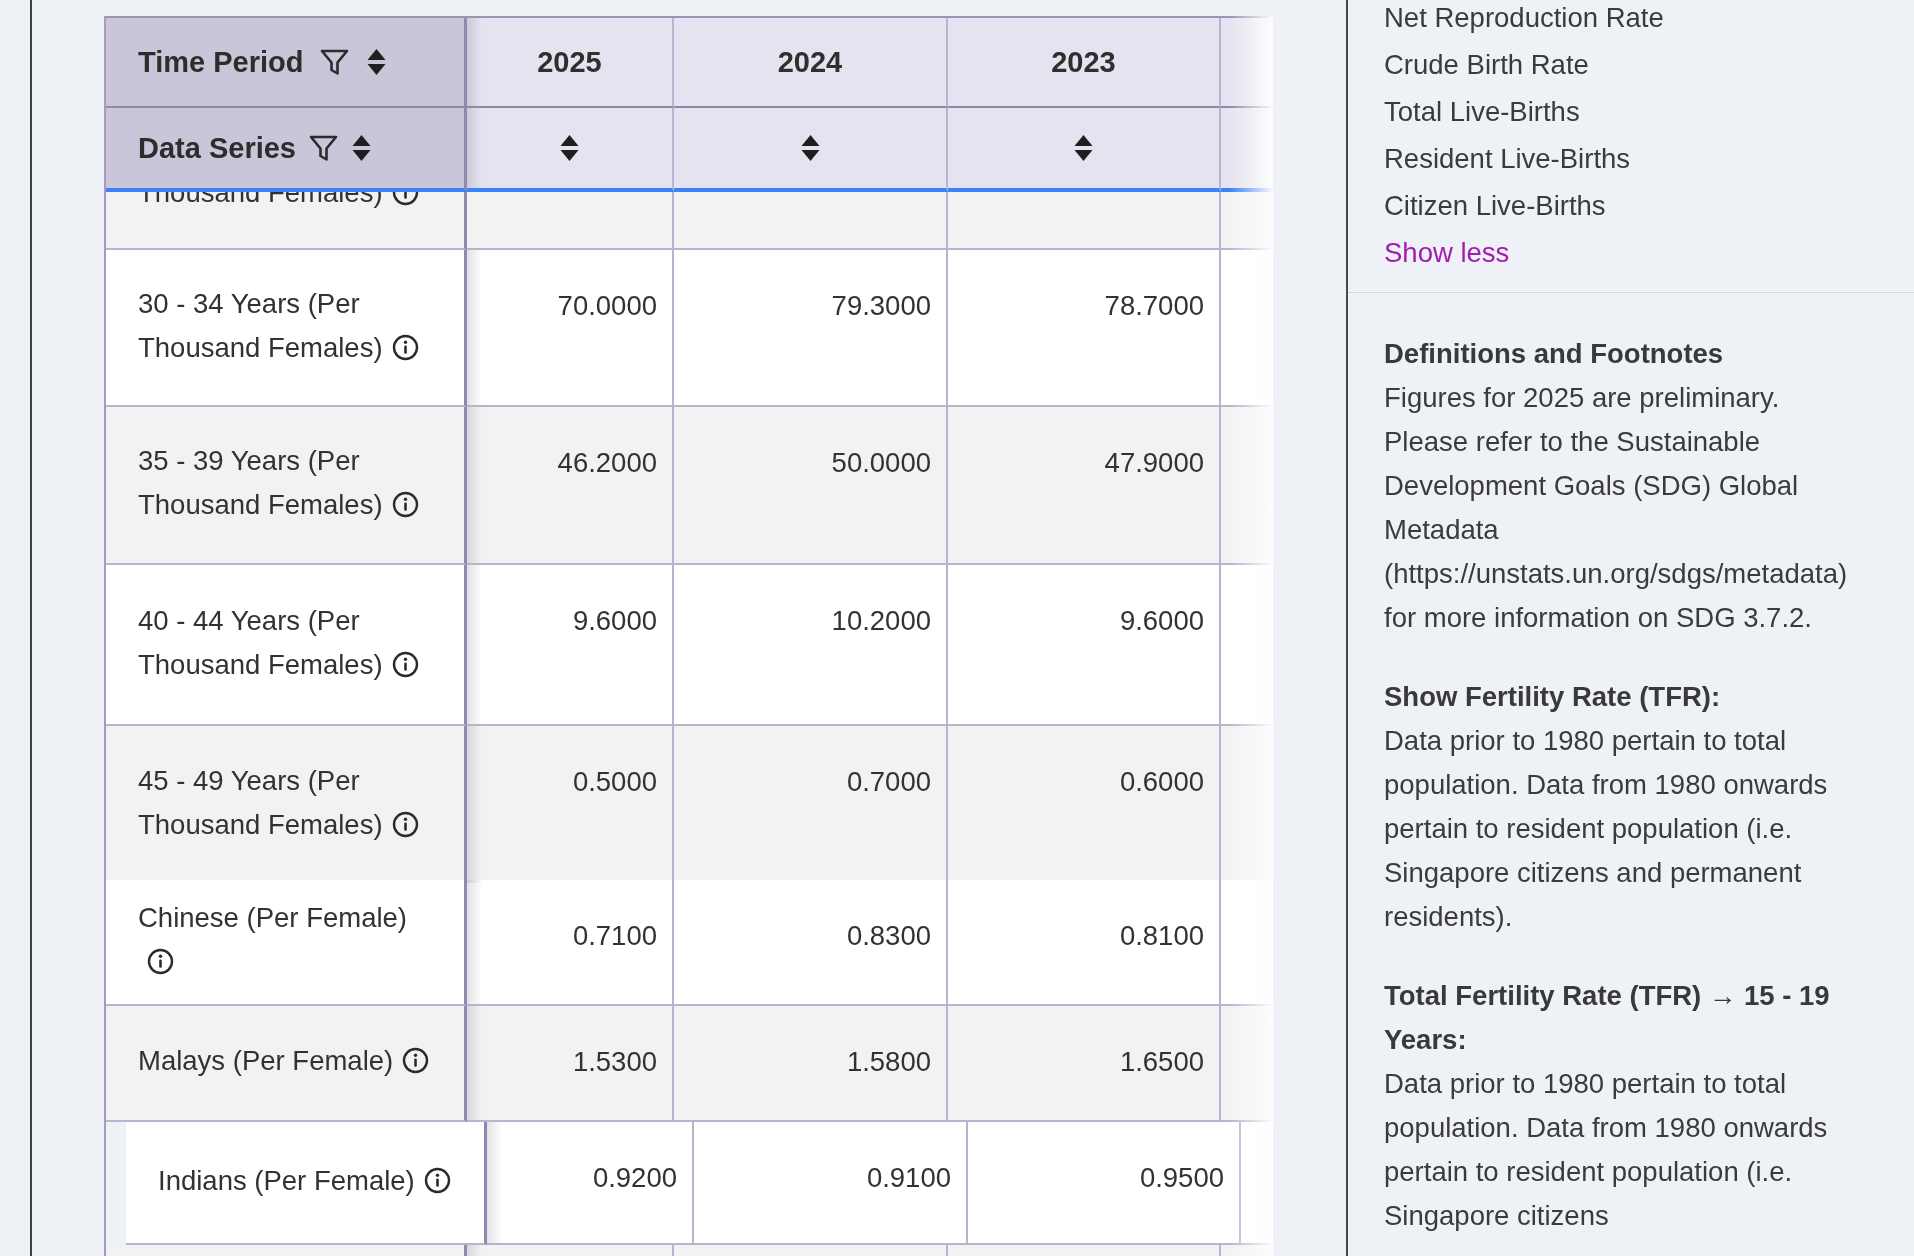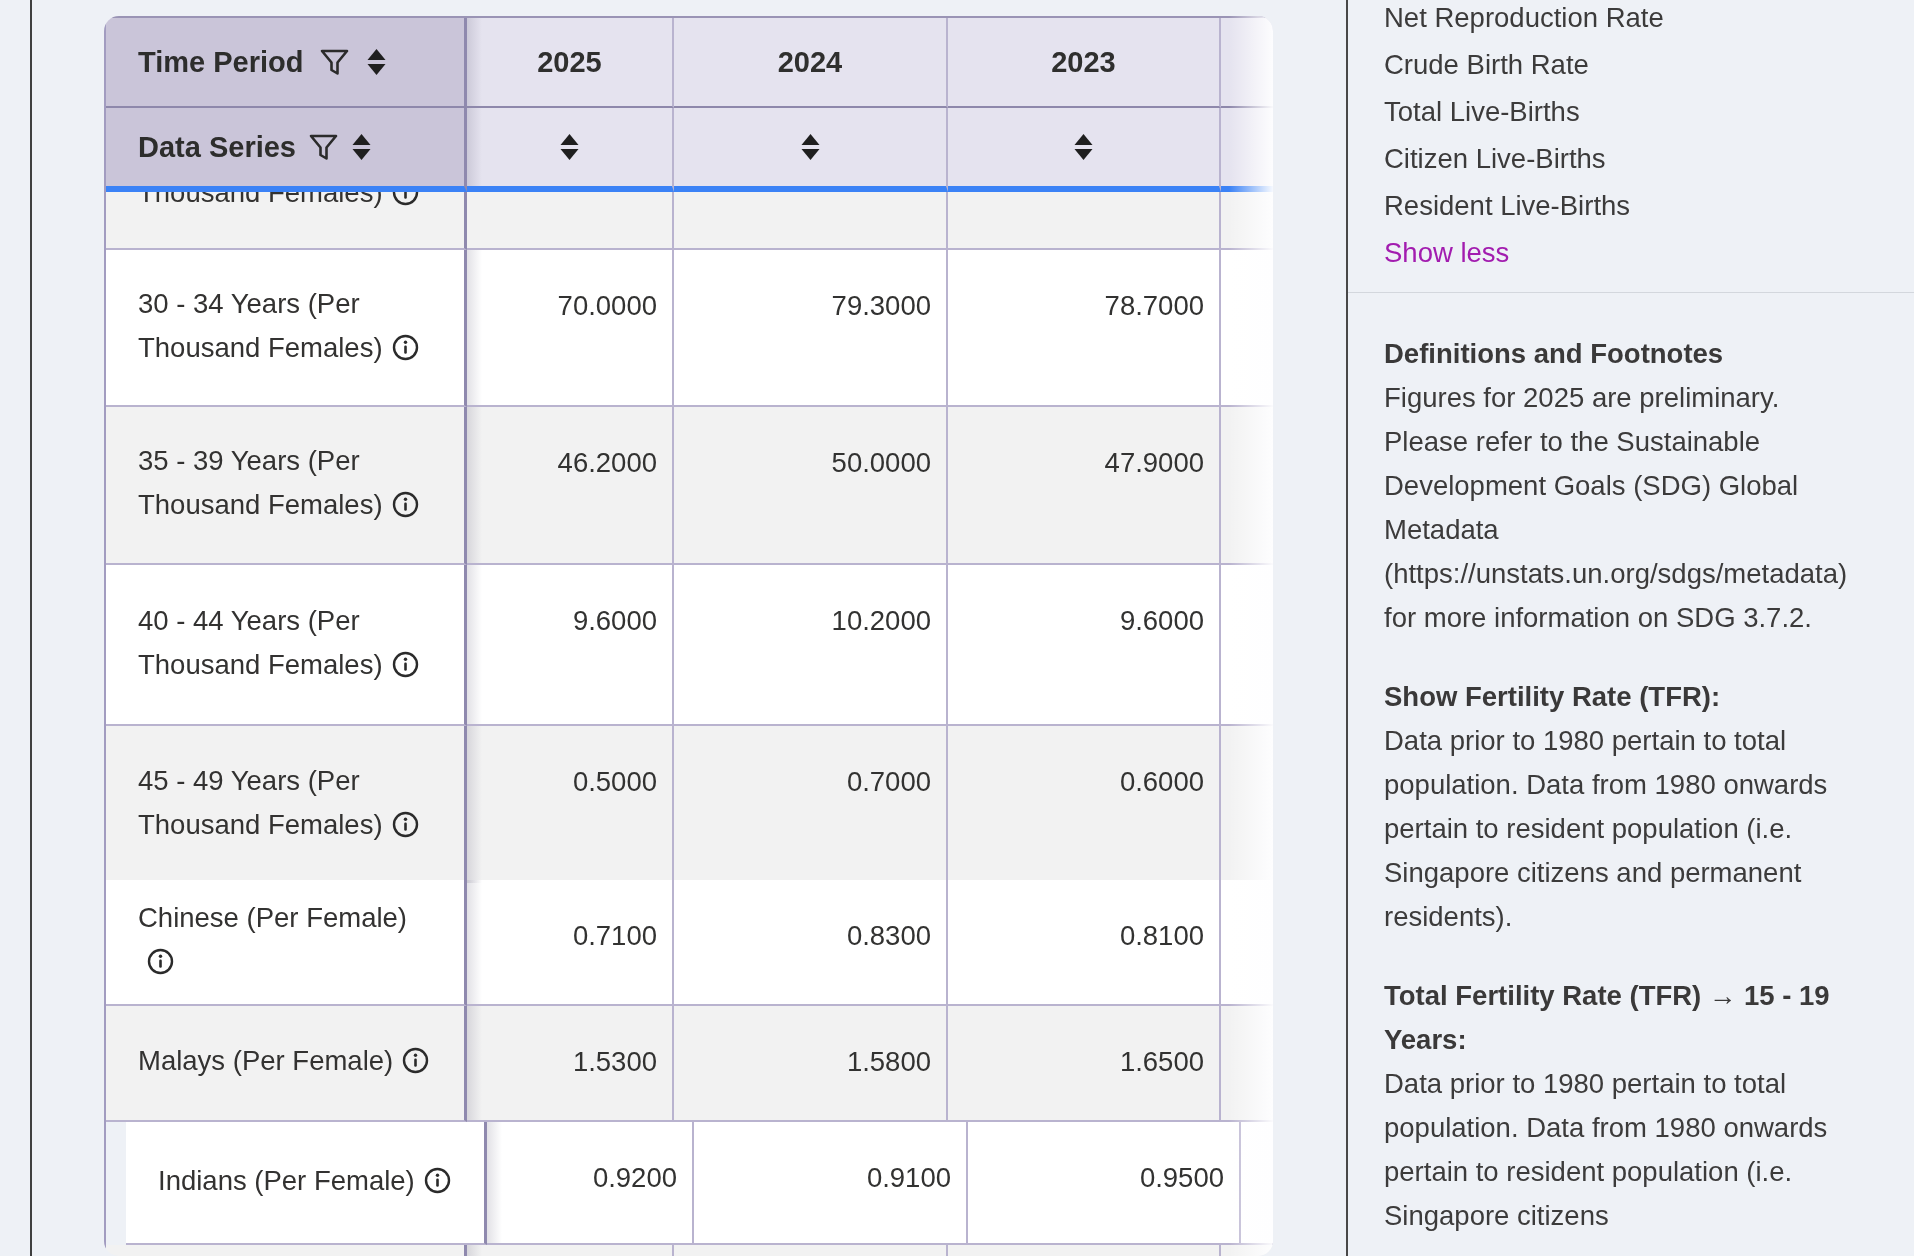--- a/index.html
+++ b/index.html
@@ -9,21 +9,20 @@
     font-family:"Liberation Sans","DejaVu Sans",sans-serif;
     color:#333231;
   }
   
   .left-rule{position:absolute;left:30px;top:0;width:2px;height:1256px;background:#3f3f3f;}
 
   
   .table-wrap{
     position:absolute;left:104px;top:16px;width:1169px;height:1240px;
     overflow:hidden;
-    border-radius:15px;
   }
   .tbl{border-left:2px solid #a29cc0;width:1320px;}
   .trow{display:flex;box-sizing:border-box;}
   .cell{
     box-sizing:border-box;flex:0 0 auto;position:relative;
     border-right:2px solid #b9b3cf;border-bottom:2px solid #b9b3cf;
   }
   .c0{width:361px;border-right:3px solid #8f89ae;}
   .c1{width:207px;}
   .c2{width:274px;}
@@ -31,21 +30,21 @@
   .c4{width:200px;border-right:none;}
   
   .c0::after{
     content:"";position:absolute;top:0;right:-18px;width:15px;height:100%;
     background:linear-gradient(to right,rgba(75,70,100,0.16),rgba(75,70,100,0));
     pointer-events:none;z-index:3;
   }
   
   .hrow1 .cell{height:90px;border-bottom:2px solid #8e88ab;}
   .hrow1{border-top:2px solid #9a94b5;}
-  .hrow2 .cell{height:84px;border-bottom:6px solid #3b82f6;gap:12px;}
+  .hrow2 .cell{height:84px;border-bottom:4px solid #3b82f6;gap:12px;}
   .hcorner{
     background:#cac5d9;display:flex;align-items:center;
     padding-left:32px;font-size:29px;font-weight:600;color:#2d2d2c;gap:16px;
   }
   .hyear{
     background:#e5e3ef;display:flex;align-items:center;justify-content:center;
     font-size:29px;font-weight:600;color:#2f2f2e;
   }
   
   .row-partial .cell{height:58px;}
@@ -279,22 +278,22 @@
   <div class="table-fade"></div>
 </div>
 
 <div class="panel-rule"></div>
 <div class="panel-divider"></div>
 
 <div class="series-list" id="series-list">
     <div>Net Reproduction Rate</div>
     <div>Crude Birth Rate</div>
     <div>Total Live-Births</div>
+    <div>Resident Live-Births</div>
     <div>Citizen Live-Births</div>
-    <div>Resident Live-Births</div>
     <div class="show-less">Show less</div>
   </div>
 
 <div class="footnotes">
   <div class="fn-head">Definitions and Footnotes</div>
   <div>Figures for 2025 are preliminary. Please refer to the Sustainable Development Goals (SDG) Global Metadata (https://unstats.un.org/sdgs/metadata) for more information on SDG 3.7.2.</div>
   <div class="fn-sec">
     <div class="fn-head">Show Fertility Rate (TFR):</div>
     <div>Data prior to 1980 pertain to total population. Data from 1980 onwards pertain to resident population (i.e. Singapore citizens and permanent residents).</div>
   </div>

